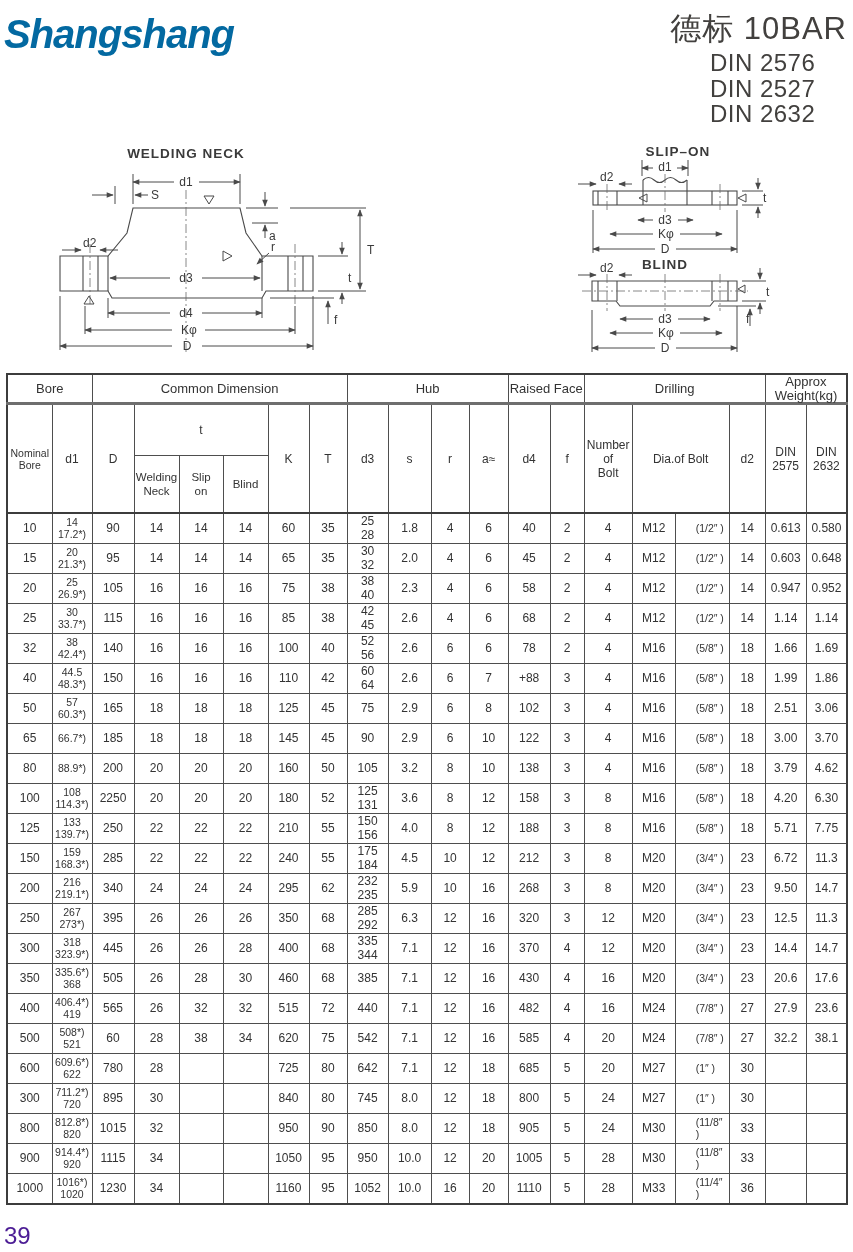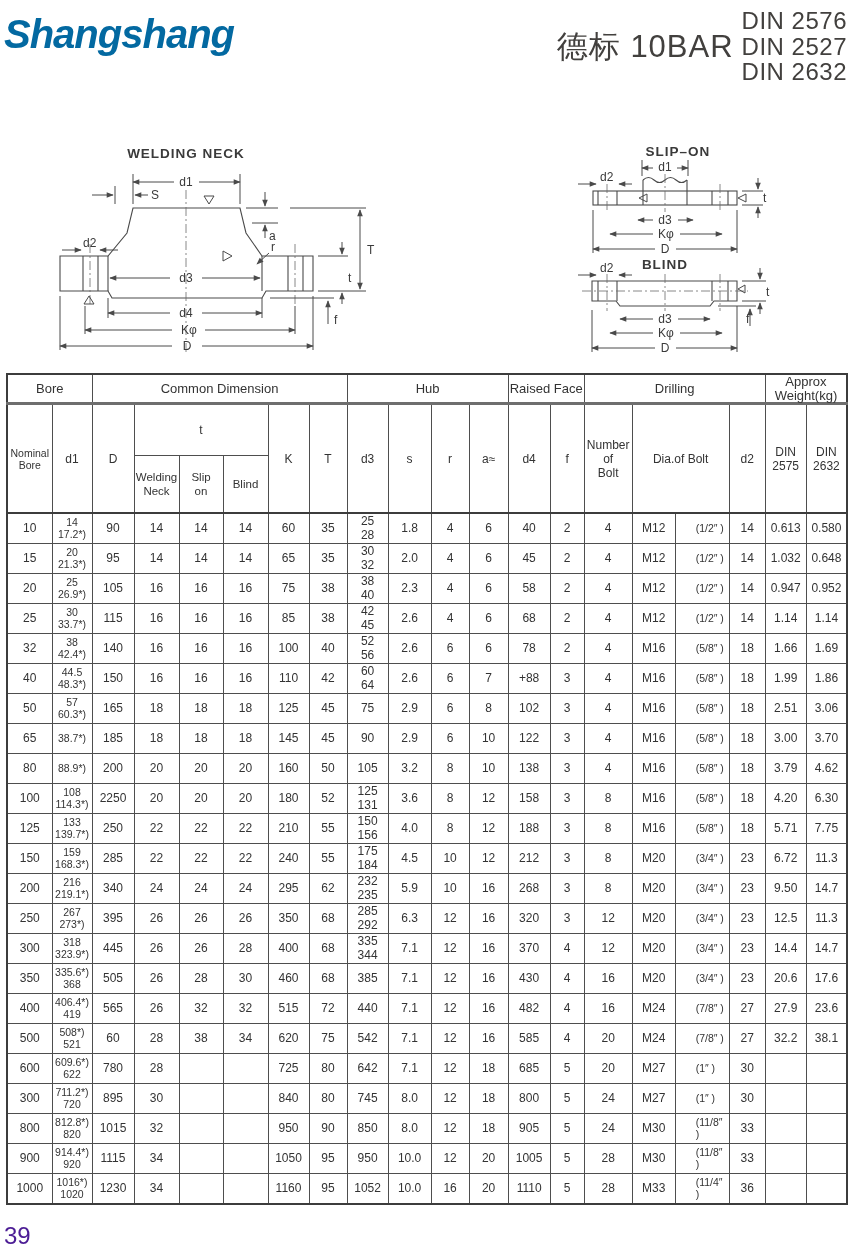--- a/index.html
+++ b/index.html
@@ -2,21 +2,21 @@
 <html><head>
 <meta charset="utf-8">
 <style>
   html,body{margin:0;padding:0;background:#ffffff;}
   body{width:853px;height:1252px;position:relative;font-family:"Liberation Sans",sans-serif;color:#3a3a3a;overflow:hidden;}
 
   
   .logo{position:absolute;left:4px;top:2px;color:#0369a1;margin-top:12px;}
   .logo-title{font-size:40px;font-weight:bold;font-style:italic;letter-spacing:-1px;line-height:1.0;}
   .logo-sub{font-size:21px;font-weight:normal;letter-spacing:0.5px;margin-top:1px;}
-  .hdr-right{position:absolute;right:6px;top:8px;display:flex;align-items:center;color:#42403e;}
+  .hdr-right{position:absolute;right:6px;top:8px;display:flex;align-items:center;color:#42403e;flex-direction:column;}
   .hdr-cn{font-size:31px;letter-spacing:1px;white-space:nowrap;}
   .din-list{margin-left:8px;}
   .din-line{font-size:24px;line-height:1.07;white-space:nowrap;letter-spacing:0.5px;}
 
   
   .diag{position:absolute;}
   .diag text{font-size:12px;fill:#3a3a3a;font-family:"Liberation Sans",sans-serif;}
   .diag .title{font-size:13.5px;font-weight:bold;letter-spacing:1px;}
   .ol{stroke:#4a4a4a;stroke-width:1.1;fill:none;}
   .dim{stroke:#4a4a4a;stroke-width:1;fill:none;}
@@ -338,21 +338,21 @@
 32</td>
         <td>2.0</td>
         <td>4</td>
         <td>6</td>
         <td>45</td>
         <td>2</td>
         <td>4</td>
         <td>M12</td>
         <td class="inch">(1/2″  )</td>
         <td>14</td>
-        <td>1.032</td>
+        <td>0.603</td>
         <td>0.648</td>
       </tr>
       <tr>
         <td>20</td>
         <td class="sm">25
 26.9*)</td>
         <td>105</td>
         <td>16</td>
         <td>16</td>
         <td>16</td>
@@ -462,21 +462,21 @@
         <td>3</td>
         <td>4</td>
         <td>M16</td>
         <td class="inch">(5/8″  )</td>
         <td>18</td>
         <td>2.51</td>
         <td>3.06</td>
       </tr>
       <tr>
         <td>65</td>
-        <td class="sm">38.7*)</td>
+        <td class="sm">66.7*)</td>
         <td>185</td>
         <td>18</td>
         <td>18</td>
         <td>18</td>
         <td>145</td>
         <td>45</td>
         <td>90</td>
         <td>2.9</td>
         <td>6</td>
         <td>10</td>

